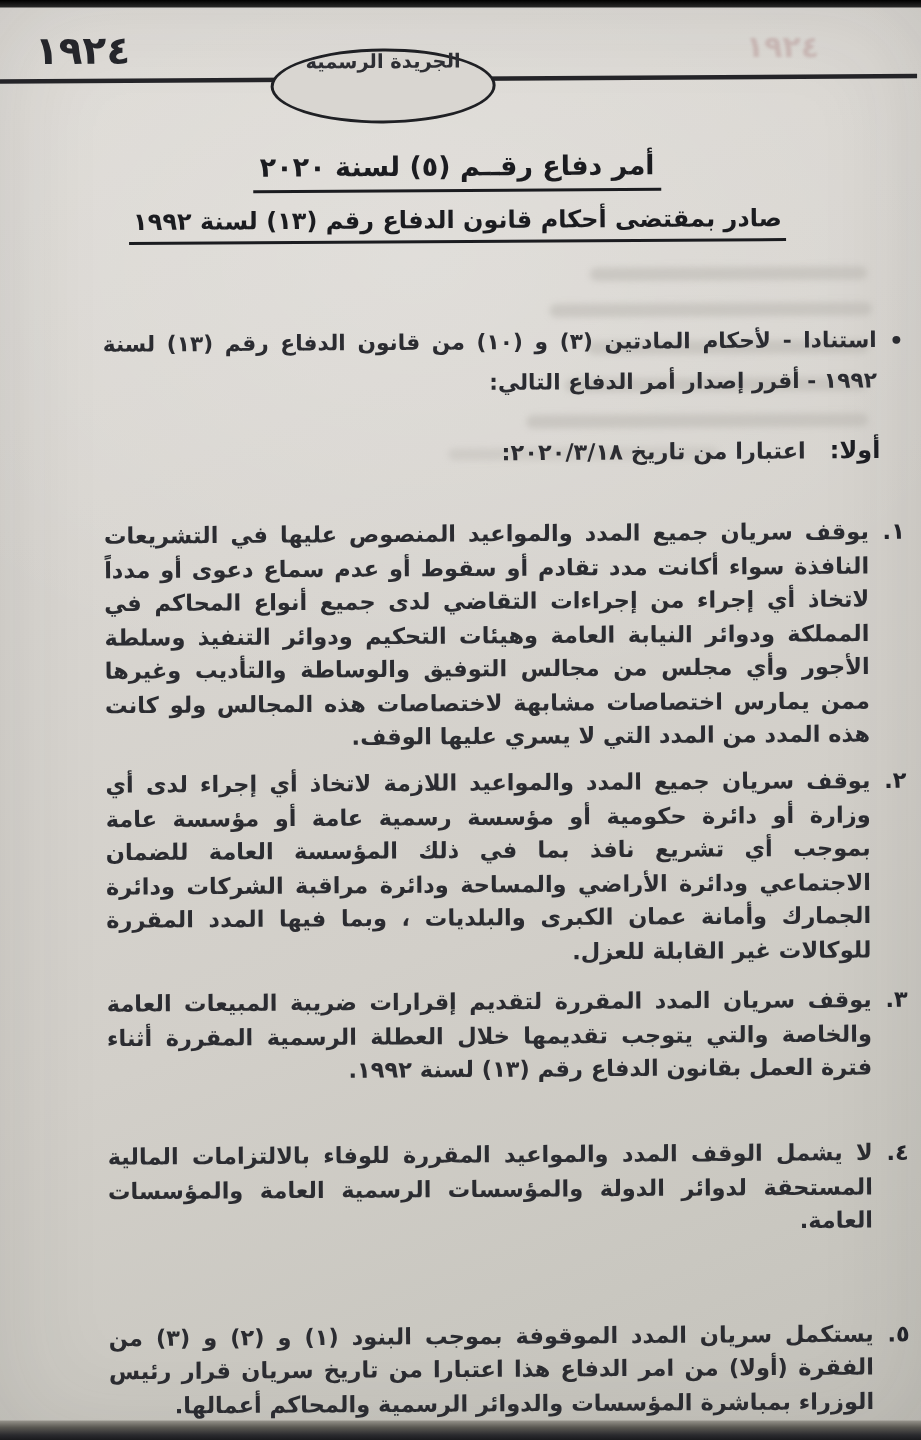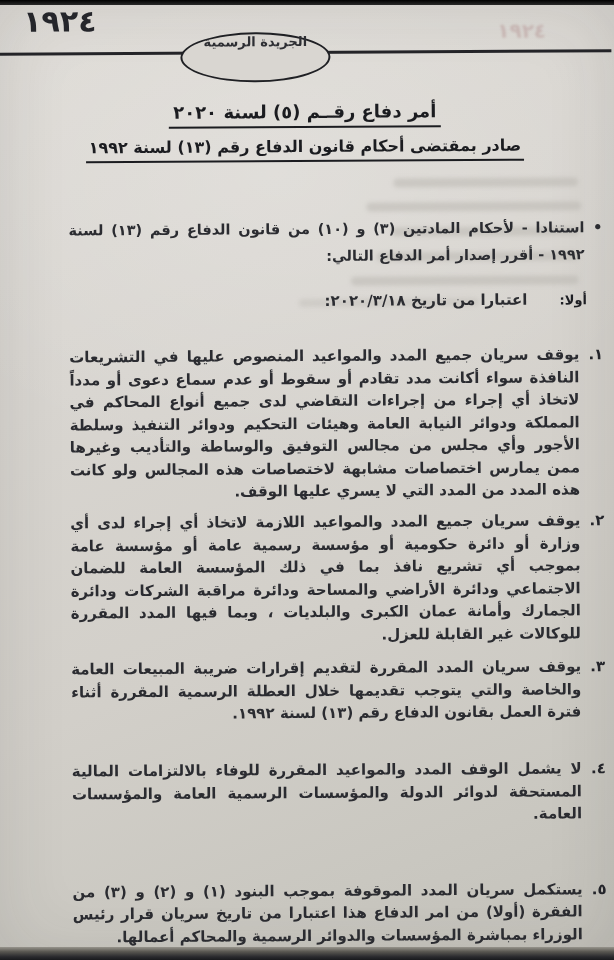--- a/index.html
+++ b/index.html
@@ -22,22 +22,22 @@
 
   
   .ghost{position:absolute;border-radius:5px;background:#b7b4ae;opacity:.5;filter:blur(2.2px);z-index:0;}
   .ghost-num{
     position:absolute;top:20px;left:500px;z-index:0;
     font-size:20px;font-weight:bold;letter-spacing:6px;
     color:#b3908f;opacity:.45;filter:blur(1.2px);transform:rotate(.5deg);
   }
 
   .page-number{
-    position:absolute;top:2px;left:26px;z-index:2;
-    font-size:30px;font-weight:bold;letter-spacing:7px;color:#25262b;
+    position:absolute;top:18px;left:26px;z-index:2;
+    font-size:26px;font-weight:bold;letter-spacing:7px;color:#25262b;
   }
   .top-rule{position:absolute;top:51px;left:0;right:0;height:3px;background:#242428;z-index:1;}
   .gazette-oval{
     position:absolute;top:32px;left:183px;width:146px;height:46px;z-index:2;
     border:2.5px solid #1f2024;border-radius:50%;
     background:#d9d6d1;
     display:flex;align-items:flex-start;justify-content:center;
   }
   .gazette-oval span{font-size:13px;font-weight:bold;color:#2e2f34;}
 
@@ -60,21 +60,21 @@
   .preamble .bullet{width:18px;flex:0 0 18px;font-size:15px;font-weight:bold;line-height:27px;}
   .preamble .ptext{
     flex:1;font-size:14.5px;font-weight:bold;line-height:27px;
     text-align:justify;color:#2b2c31;
   }
 
   .first-row{
     position:absolute;top:292px;right:26px;left:70px;z-index:2;
     direction:rtl;display:flex;align-items:baseline;
   }
-  .first-label{font-size:13px;font-weight:bold;color:#1d1e23;margin-left:32px;}
+  .first-label{font-size:16px;font-weight:bold;color:#1d1e23;margin-left:16px;}
   .first-text{font-size:15px;font-weight:bold;color:#2b2c31;}
 
   .items{position:absolute;top:345px;right:10px;left:70px;z-index:2;direction:rtl;}
   .item{display:flex;direction:rtl;}
   .item .num{
     flex:0 0 24px;width:24px;font-size:15px;font-weight:bold;
     line-height:22.5px;color:#23242a;
   }
   .item .itext{
     flex:1;font-size:15px;font-weight:bold;line-height:22.5px;

